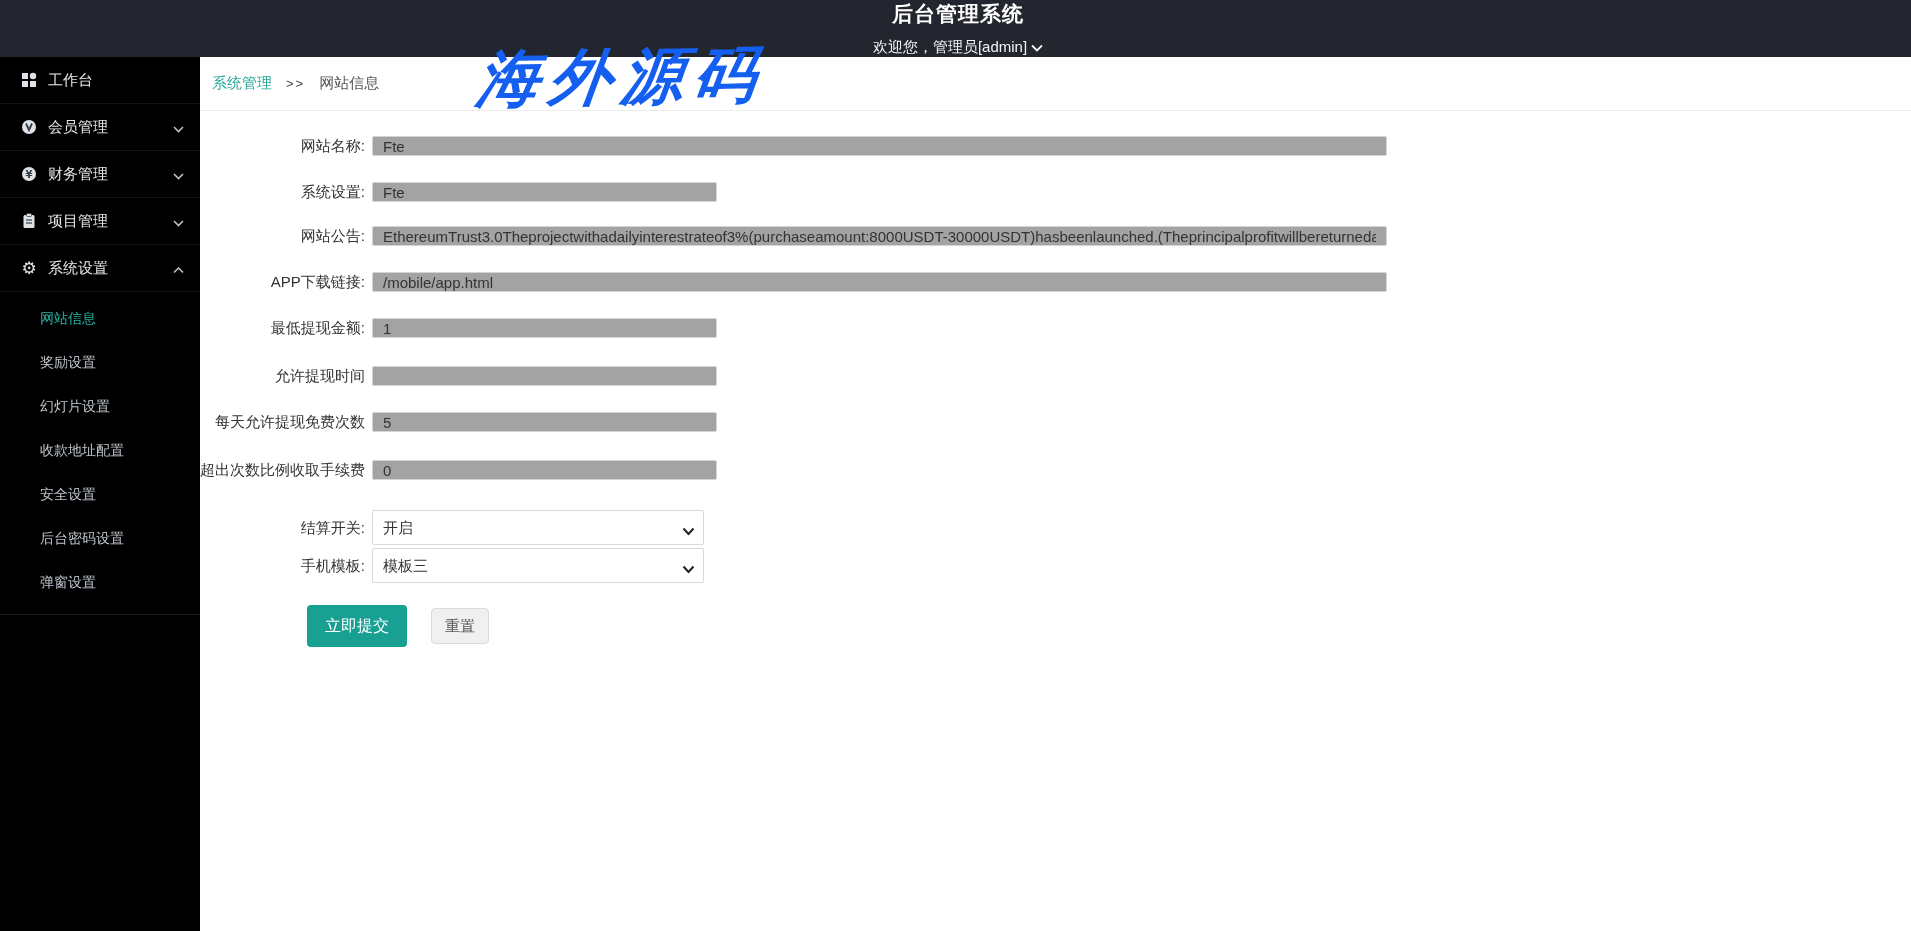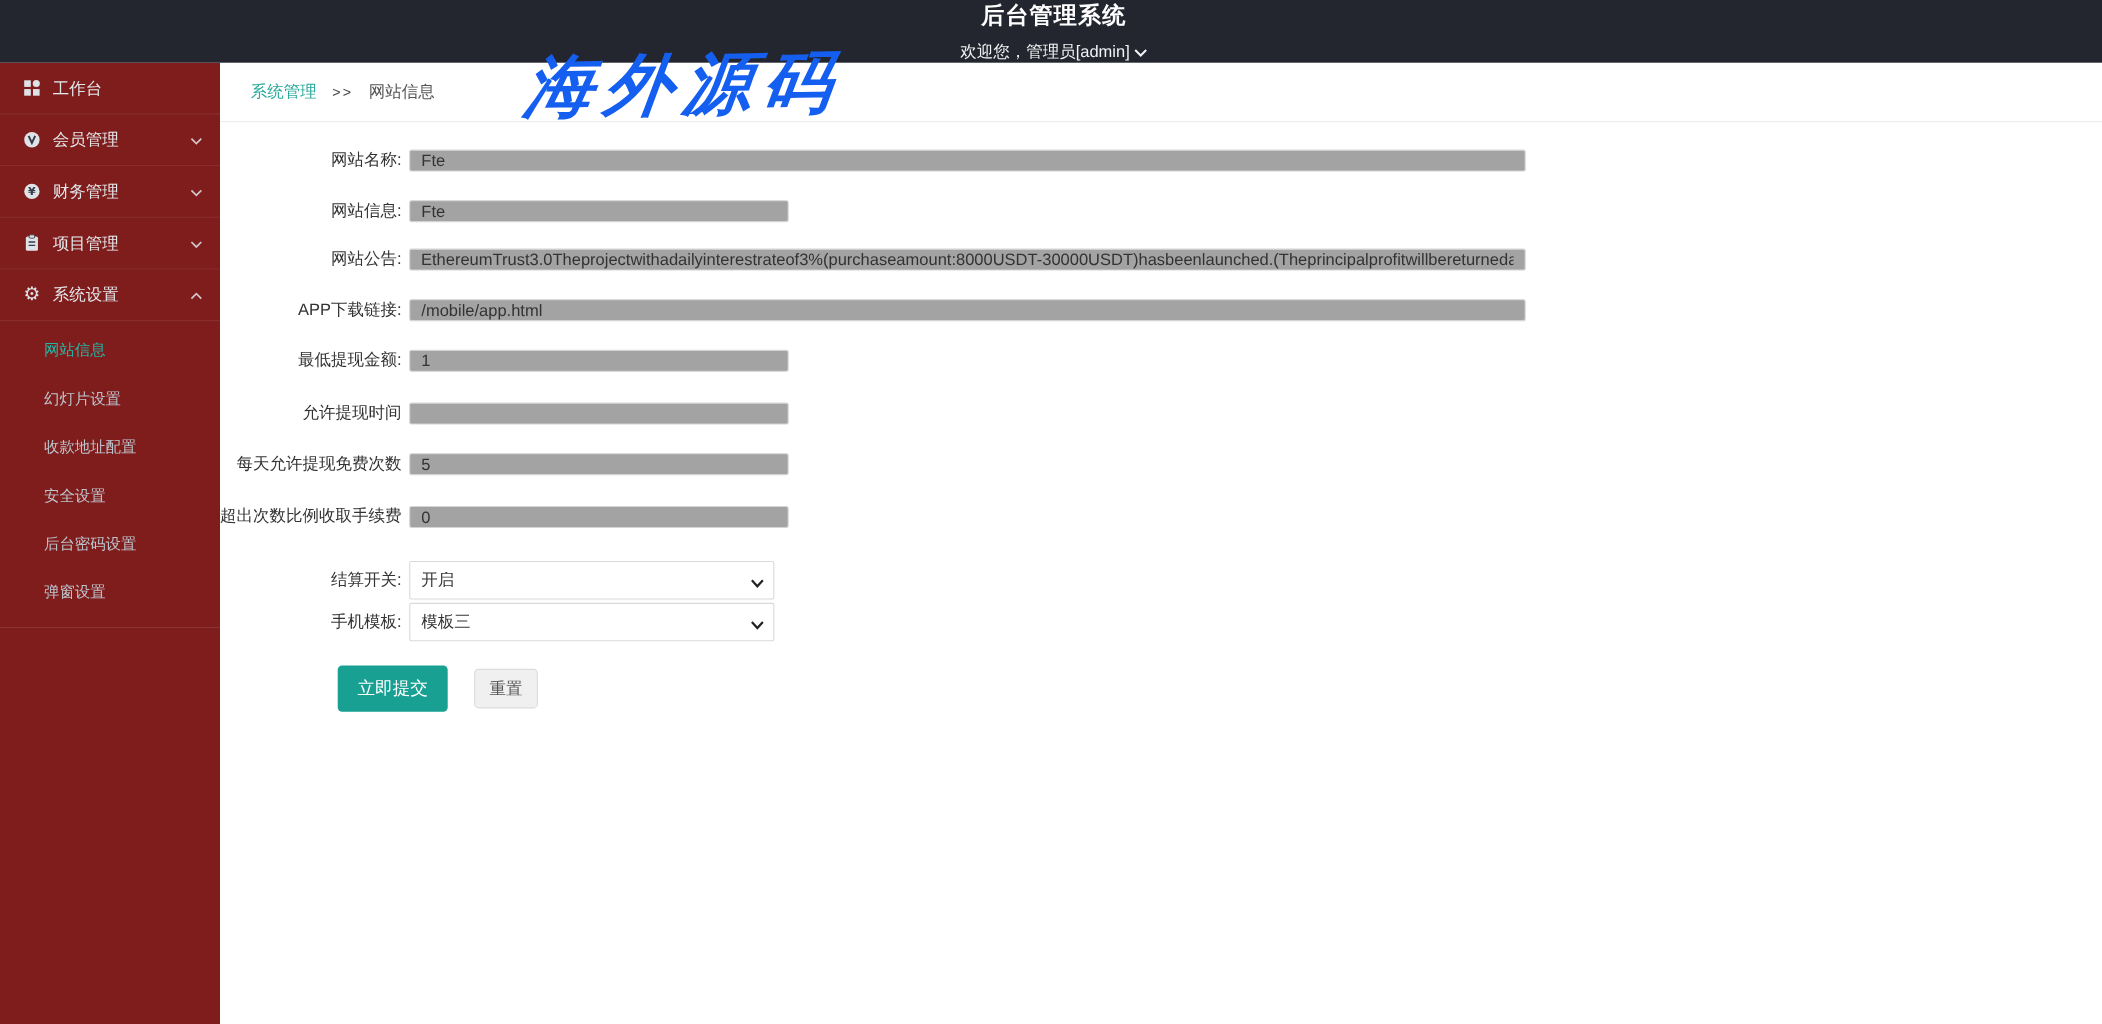--- a/index.html
+++ b/index.html
@@ -9,37 +9,37 @@
   
   .header { position:absolute; left:0; top:0; width:1911px; height:57px;
     background:#23262e; display:flex; align-items:center; justify-content:space-between;
     padding:0 28px 0 33px; z-index:5;flex-direction:column; }
   .header-title { color:#ffffff; font-size:21px; font-weight:bold; letter-spacing:1px; }
   .header-user { color:#f2f3f5; font-size:15px; display:flex; align-items:center; gap:4px; cursor:pointer; }
   .header-user svg { display:block; }
 
   
   .sidebar { position:absolute; left:0; top:57px; width:200px; height:874px;
-    background:#7f1d1d; }
+    background:#000000; }
   .side-item { height:47px; display:flex; align-items:center; padding:0 16px 0 20px;
     color:#e4e7ea; font-size:15px; cursor:pointer;
     border-bottom:1px solid rgba(255,255,255,0.07); }
   .side-item .icn { width:18px; height:18px; margin-right:10px; display:flex;
     align-items:center; justify-content:center; color:#dfe3e8; font-size:17px;
     font-family:"DejaVu Sans",sans-serif; }
   .side-item .lbl { flex:1; }
   .side-item .caret { opacity:.85; }
   .submenu { border-bottom:1px solid rgba(255,255,255,0.10); padding:4px 0 10px 0; }
   .sub-item { height:44px; line-height:44px; padding-left:40px; font-size:14px;
     color:#bdc3cb; cursor:pointer; }
   .sub-item.active { color:#25b5a4; }
 
   
   .main { position:absolute; left:200px; top:57px; width:1711px; height:874px; background:#fff; }
-  .crumbbar { height:54px; display:flex; align-items:center; padding-left:28px;
+  .crumbbar { height:54px; display:flex; align-items:center; padding-left:12px;
     border-bottom:1px solid #ededed; background:#fff; font-size:15px; }
   .crumb-link { color:#2aa99b; cursor:pointer; }
   .crumb-sep { color:#444; margin:0 14px; font-size:13px; letter-spacing:2px; }
   .crumb-cur { color:#555; }
 
   .watermark { position:absolute; left:278px; top:-22px; z-index:9;
     font-family:"DejaVu Serif","Liberation Serif",serif; font-style:italic; font-weight:bold;
     font-size:62px; color:#155ff0; letter-spacing:10px; transform:skewX(-8deg) rotate(-1deg);
     pointer-events:none; white-space:nowrap; }
 
@@ -152,20 +152,21 @@
     <span class="lbl">系统设置</span>
     <span class="caret">
       <svg width="11" height="7" viewBox="0 0 11 7">
           <polyline points="1,5.5 5.5,1 10,5.5" fill="none" stroke="#dfe3e8" stroke-width="1.6"></polyline>
         </svg>
     </span>
   </div>
 
   <div class="submenu">
     <div class="sub-item active">网站信息</div>
+    <div class="sub-item">奖励设置</div>
     <div class="sub-item">幻灯片设置</div>
     <div class="sub-item">收款地址配置</div>
     <div class="sub-item">安全设置</div>
     <div class="sub-item">后台密码设置</div>
     <div class="sub-item">弹窗设置</div>
   </div>
 </div>
 
 <div class="main">
   <div class="watermark">海外源码</div>
@@ -177,21 +178,21 @@
   </div>
 
   <div class="form">
 
     <div class="form-row mb26">
       <div class="form-label">网站名称:</div>
       <input class="inp wide" type="text" value="Fte" style="">
     </div>
 
     <div class="form-row mb24">
-      <div class="form-label">网站信息:</div>
+      <div class="form-label">系统设置:</div>
       <input class="inp narrow" type="text" value="Fte" style="">
     </div>
 
     <div class="form-row mb26">
       <div class="form-label">网站公告:</div>
       <input class="inp wide" type="text" value="EthereumTrust3.0Theprojectwithadailyinterestrateof3%(purchaseamount:8000USDT-30000USDT)hasbeenlaunched.(Theprincipalprofitwillbereturnedafte" style="">
     </div>
 
     <div class="form-row mb26">
       <div class="form-label">APP下载链接:</div>

